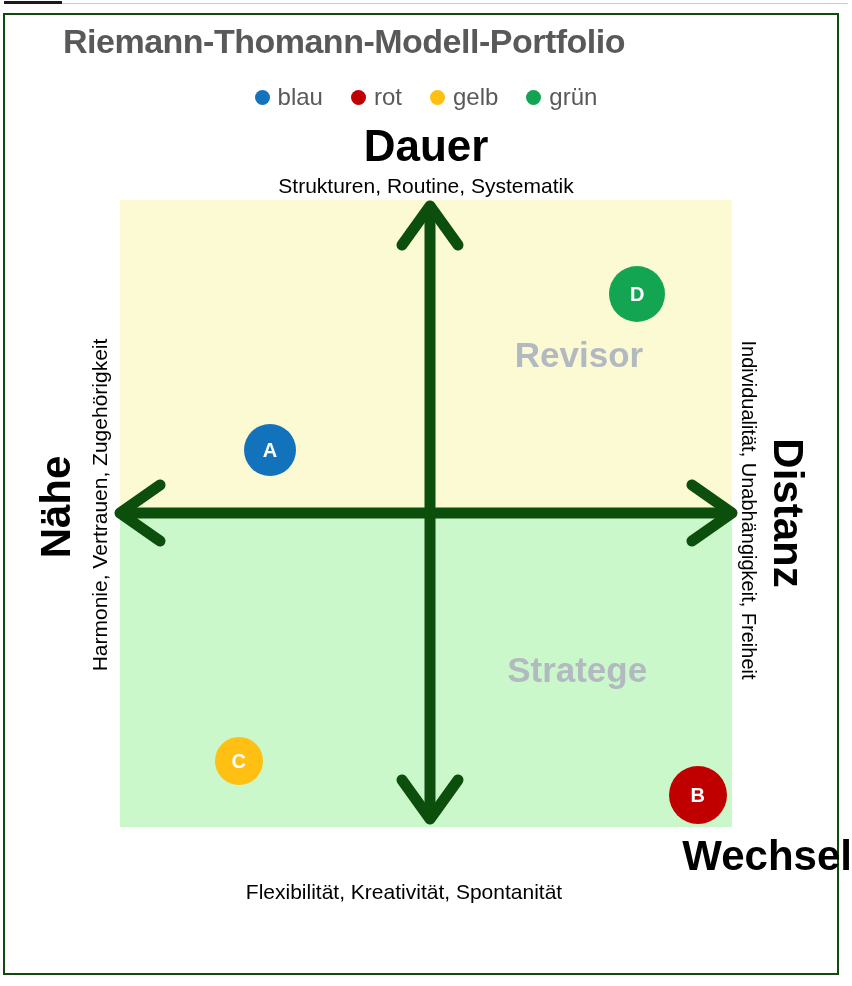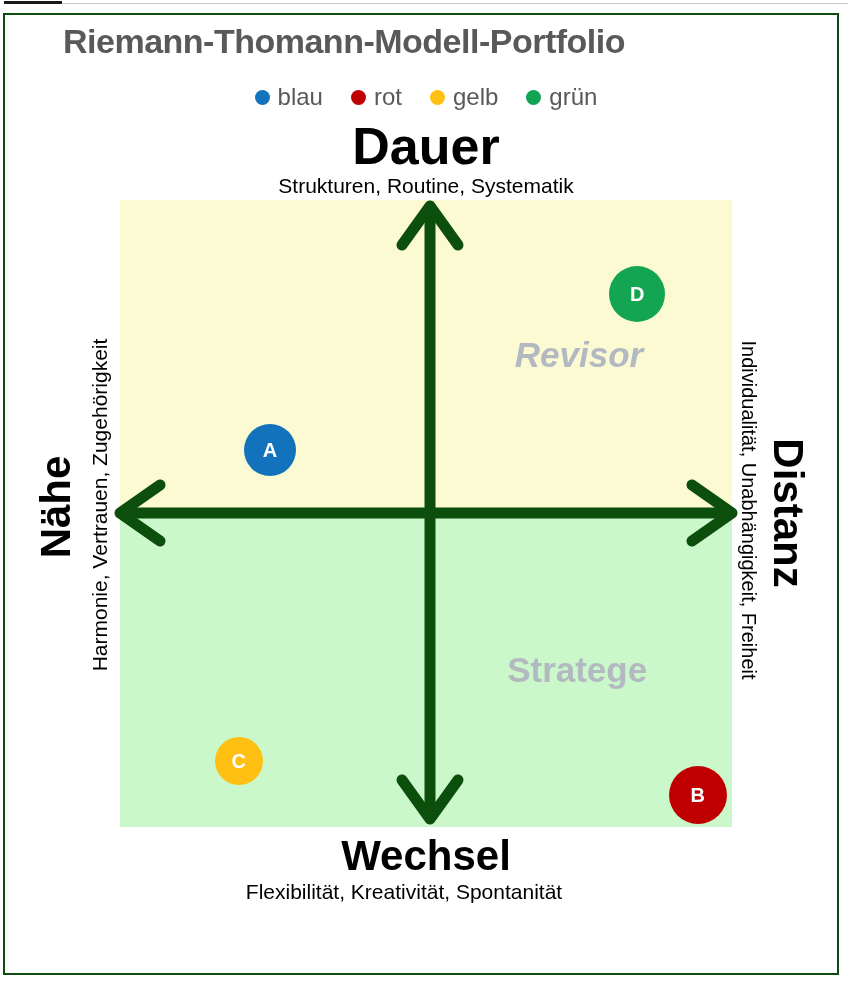--- a/index.html
+++ b/index.html
@@ -19,21 +19,21 @@
   }
   .legend{
     position:absolute;left:0;top:83px;width:852px;
     display:flex;justify-content:center;align-items:center;gap:28px;
   }
   .legend-item{display:flex;align-items:center;gap:8px;}
   .legend-dot{width:15px;height:15px;border-radius:50%;display:inline-block;}
   .legend-item span:last-child{font-size:24px;color:#595959;}
   .axis-title-top{
     position:absolute;left:0;top:124px;width:852px;text-align:center;
-    font-size:52px;font-weight:bold;color:#000;line-height:44px;
+    font-size:44px;font-weight:bold;color:#000;line-height:44px;
   }
   .axis-sub-top{
     position:absolute;left:0;top:174px;width:852px;text-align:center;
     font-size:21px;color:#000;
   }
   .chart{
     position:absolute;left:120px;top:200px;width:612px;height:627px;
   }
   .bg-top{position:absolute;left:0;top:0;width:612px;height:313px;}
   .bg-bottom{position:absolute;left:0;top:313px;width:612px;height:314px;}
@@ -60,21 +60,21 @@
   }
   .sub-distanz{
     left:748px;top:510px;transform:translate(-50%,-50%) rotate(90deg);
     font-size:20px;color:#000;
   }
   .label-distanz{
     left:788px;top:513px;transform:translate(-50%,-50%) rotate(90deg);
     font-size:42px;font-weight:bold;color:#000;
   }
   .axis-title-bottom{
-    position:absolute;left:0;top:834px;width:852px;text-align:center;
+    position:absolute;left:0;top:834px;width:852px;text-align:right;
     font-size:42px;font-weight:bold;color:#000;line-height:44px;
   }
   .axis-sub-bottom{
     position:absolute;left:0;top:880px;width:808px;text-align:center;
     font-size:21px;color:#000;
   }
 </style>
 </head>
 <body>
 
@@ -105,21 +105,21 @@
   </div>
 
 <div class="axis-title-top">Dauer</div>
 <div class="axis-sub-top">Strukturen, Routine, Systematik</div>
 
 <div class="chart">
   <div class="bg-top" style="background: rgb(251, 250, 211);"></div>
   <div class="bg-bottom" style="background: rgb(202, 248, 202);"></div>
 
   <div class="quad-labels">
-      <div class="quad-label" style="left: 75%; top: 24.7%; color: rgb(179, 185, 193); font-style: italic;">Revisor</div>
+      <div class="quad-label" style="left: 75%; top: 24.7%; color: rgb(179, 185, 193);">Revisor</div>
       <div class="quad-label" style="left: 74.7%; top: 75%; color: rgb(179, 185, 193);">Stratege</div>
     </div>
 
   <svg class="axes-svg" id="axes" viewBox="0 0 612 627" xmlns="http://www.w3.org/2000/svg">
     <line x1="310" y1="12" x2="310" y2="614" stroke="#0C4E0C" stroke-width="11"></line>
     <path d="M282,45 310,6 338,45" fill="none" stroke="#0C4E0C" stroke-width="11" stroke-linecap="round" stroke-linejoin="round"></path>
     <path d="M282,580 310,619 338,580" fill="none" stroke="#0C4E0C" stroke-width="11" stroke-linecap="round" stroke-linejoin="round"></path>
     <line x1="8" y1="313" x2="604" y2="313" stroke="#0C4E0C" stroke-width="11"></line>
     <path d="M40,285 0,313 40,341" fill="none" stroke="#0C4E0C" stroke-width="11" stroke-linecap="round" stroke-linejoin="round"></path>
     <path d="M572,285 612,313 572,341" fill="none" stroke="#0C4E0C" stroke-width="11" stroke-linecap="round" stroke-linejoin="round"></path>

